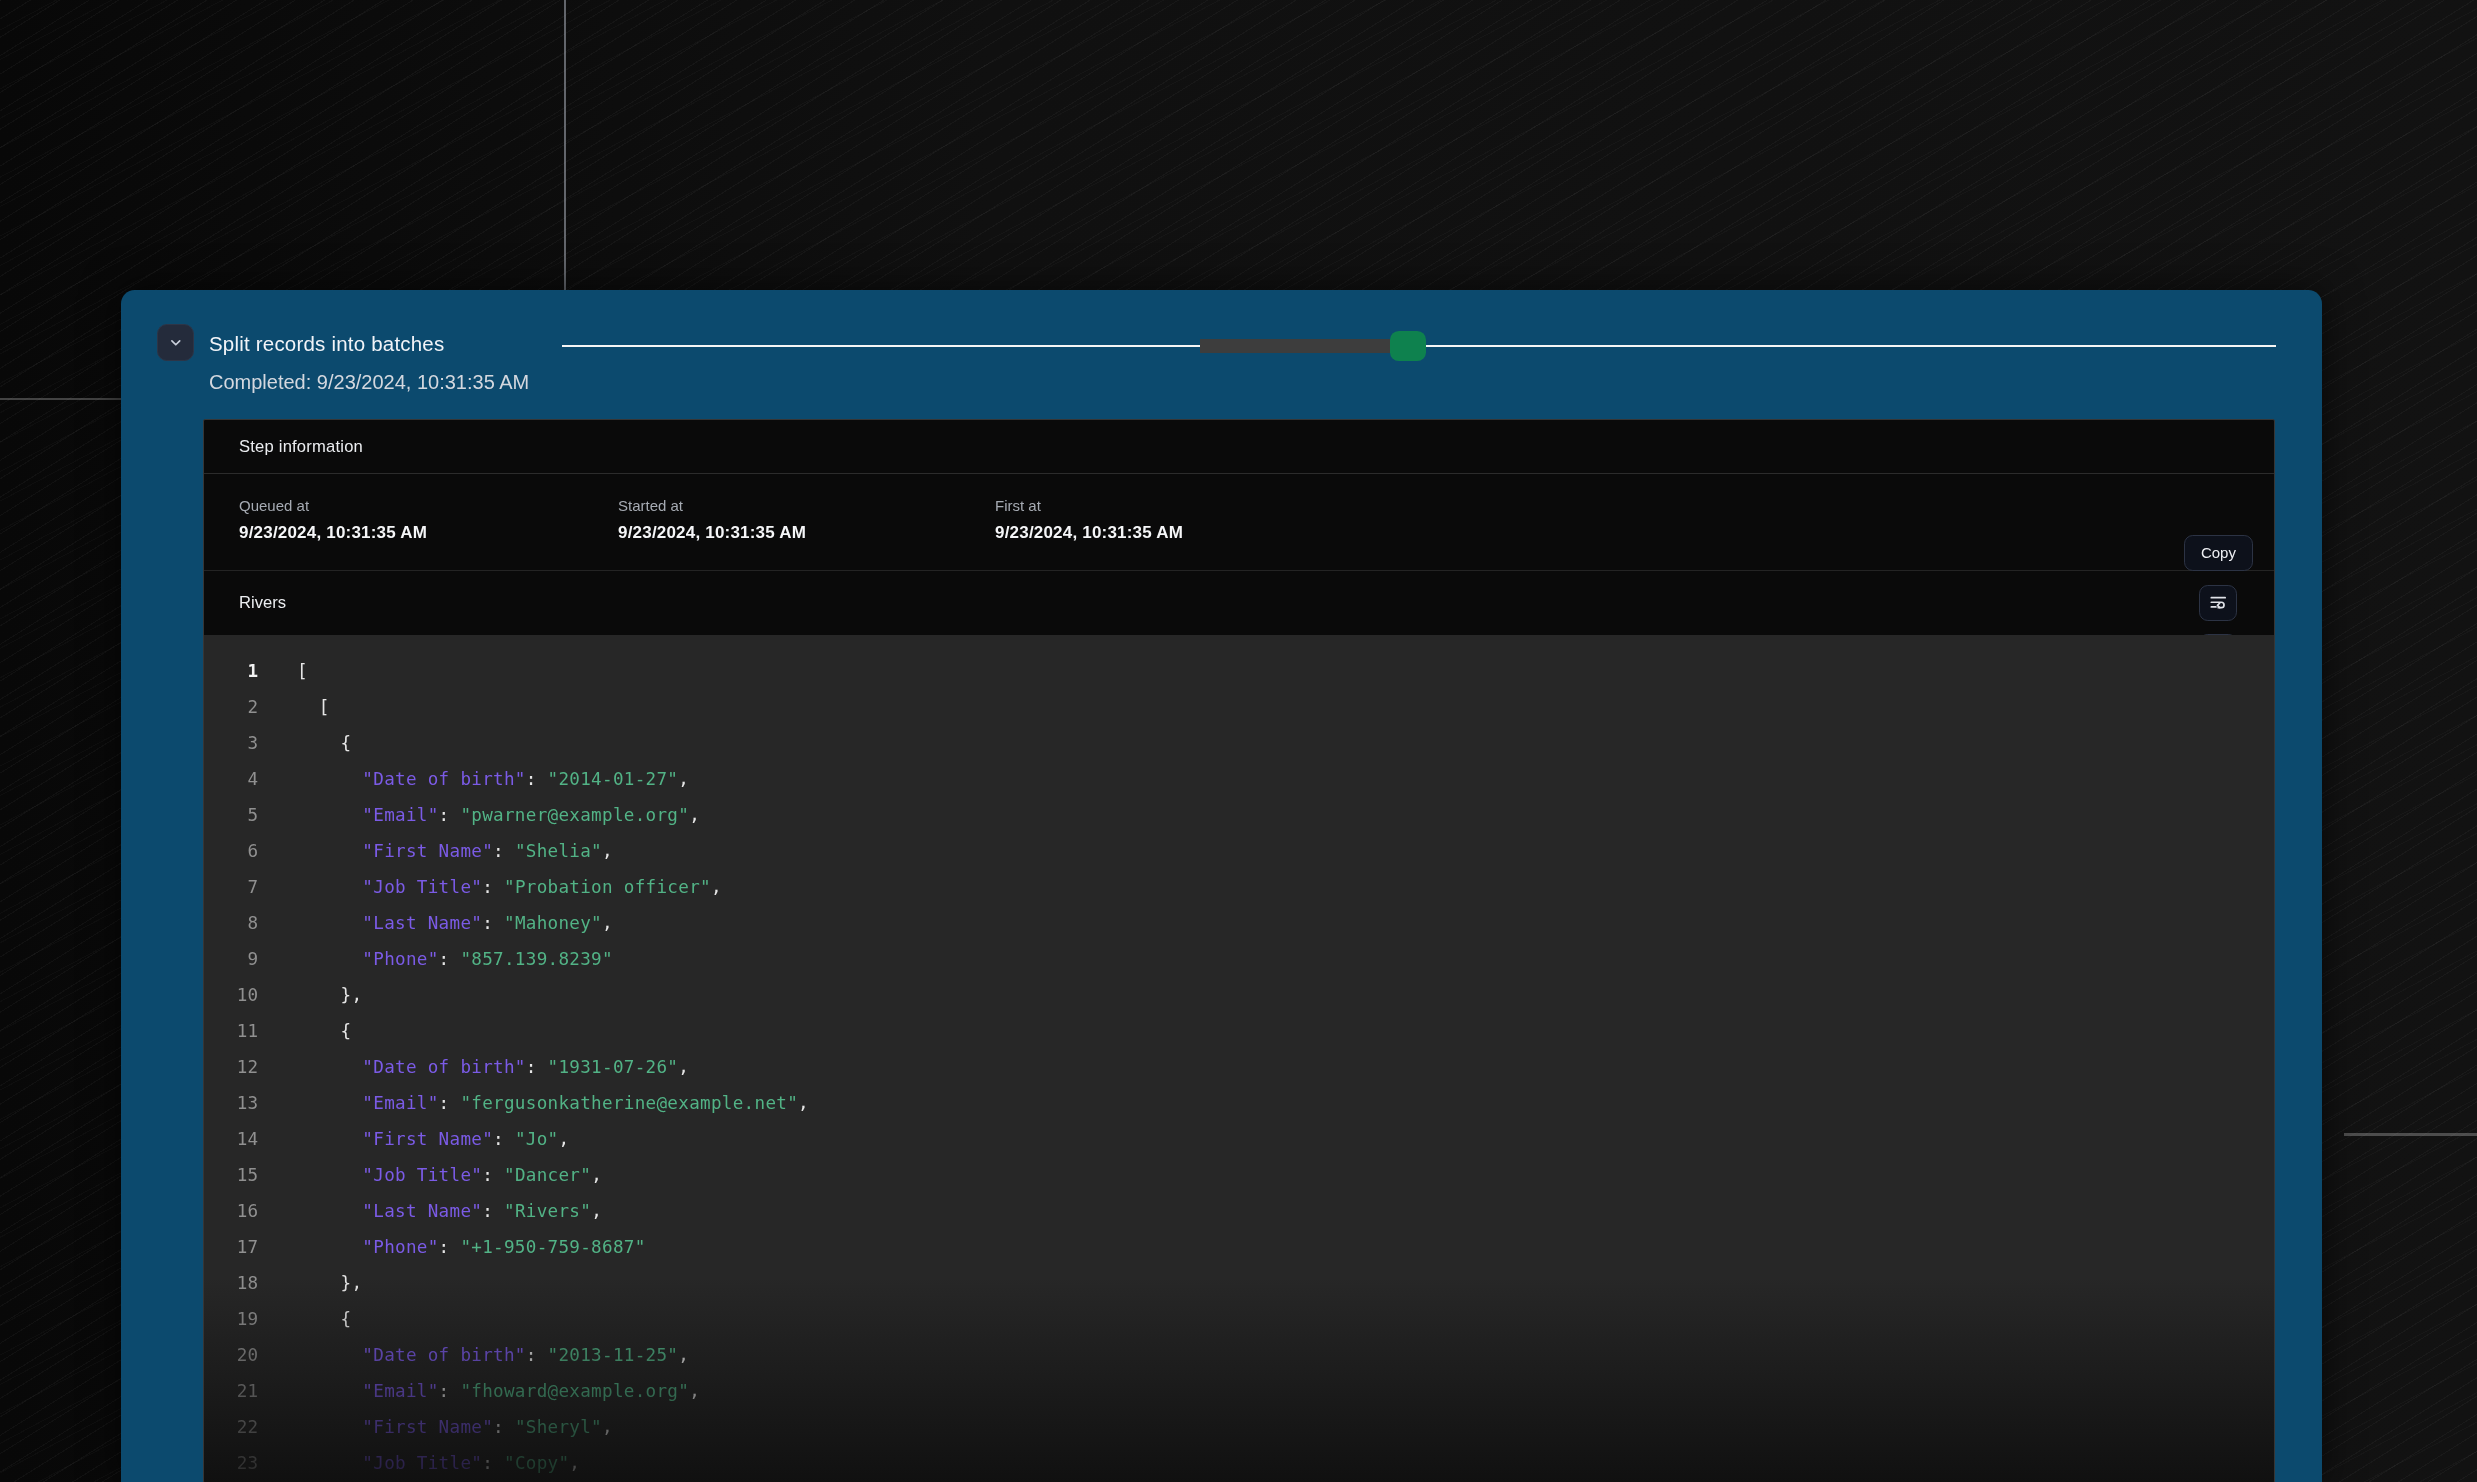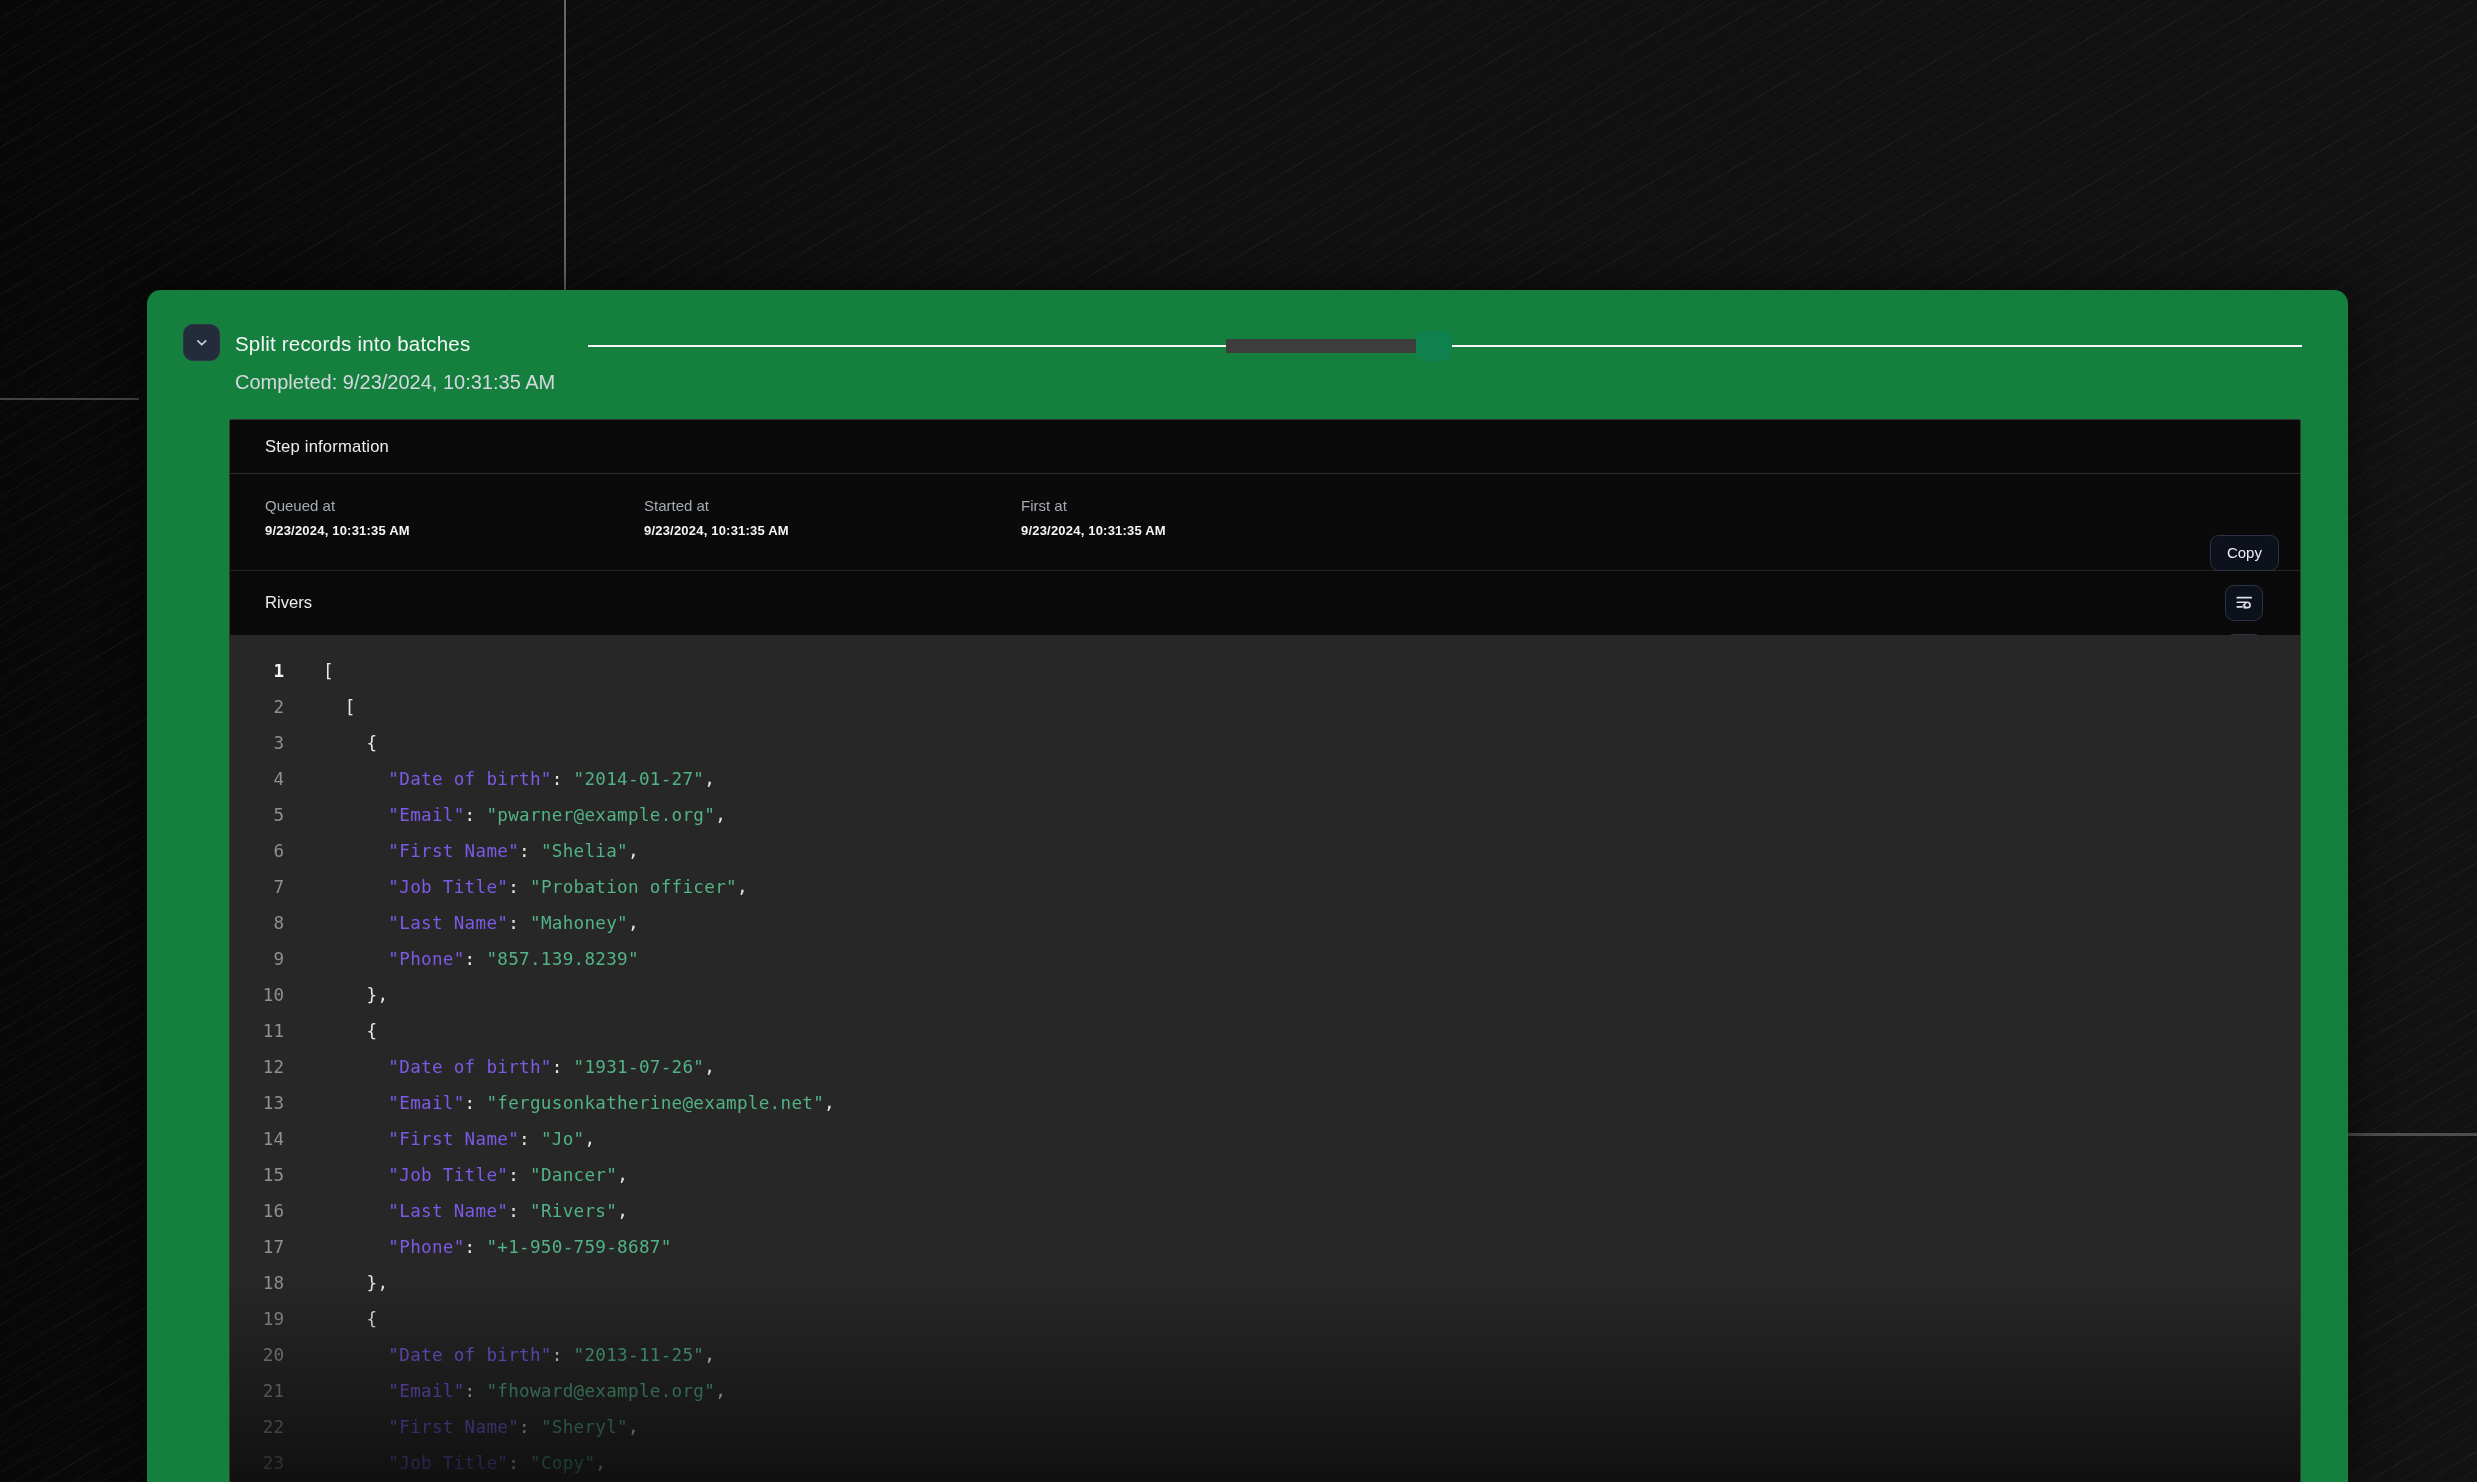--- a/index.html
+++ b/index.html
@@ -17,22 +17,22 @@
       repeating-linear-gradient(148deg, rgba(255,255,255,0.035) 0 1px, transparent 1px 15.6px),
       repeating-linear-gradient(152deg, rgba(255,255,255,0.025) 0 1px, transparent 1px 26px),
       linear-gradient(90deg,#080808 0%, #101010 40%, #121212 100%);
   }
   .deco-vline { position:absolute; left:564px; top:0; width:2px; height:290px; background:rgba(170,175,185,0.55); }
   .deco-hline-left { position:absolute; left:0; top:398px; width:139px; height:2px; background:rgba(140,140,140,0.45); }
   .deco-hline-right { position:absolute; left:2344px; top:1133px; width:134px; height:2.9px; background:rgba(150,150,150,0.45); }
 
   
   .panel {
-    position:absolute; left:147px; top:290px; width:2201px; height:1193px;
-    background:#15803d;
+    position:absolute; left:121px; top:290px; width:2201px; height:1193px;
+    background:#0c4a6e;
     border-radius:13.7px 13.7px 0 0;
     box-shadow:0 0 39px rgba(0,0,0,0.6);
   }
 
   
   .panel-header { position:absolute; left:0; top:0; width:100%; height:129px; }
   .collapse-btn {
     position:absolute; left:36px; top:34px; width:37px; height:37px;
     background:#242b3b; border:1px solid #2d3547; border-radius:9.8px;
     display:flex; align-items:center; justify-content:center; cursor:pointer;
@@ -55,21 +55,21 @@
   }
   .card-header { height:54px; border-bottom:1px solid #2c2c2c; display:flex; align-items:center; padding-left:35px; }
   .card-header-title { font-size:16.6px; color:#eceef1; letter-spacing:0.2px; }
 
   .meta-row {
     height:97px; border-bottom:1px solid #242424;
     display:grid; grid-template-columns:379px 377px 380px 380px 1fr;
     padding:23.4px 0 0 35px;
   }
   .meta-label { font-size:15px; color:#a6abb3; display:block; }
-  .meta-value { font-size:13px; font-weight:700; color:#f5f6f8; display:block; margin-top:8.8px; letter-spacing:0.2px; }
+  .meta-value { font-size:17px; font-weight:700; color:#f5f6f8; display:block; margin-top:8.8px; letter-spacing:0.2px; }
 
   .output-row { height:63px; display:flex; align-items:center; padding:0 21.5px 0 35px; }
   .output-title { font-size:16.6px; color:#eceef1; }
   .output-actions { margin-left:auto; display:flex; gap:13.7px; align-items:center;flex-direction:column; }
   .btn {
     height:36px; background:#0d111b; border:1px solid #2c3344; border-radius:8.8px;
     color:#eef0f4; font-size:15px; font-family:"Liberation Sans",sans-serif;
     display:flex; align-items:center; justify-content:center; cursor:pointer; padding:0 15.6px;
   }
   .icon-btn { width:38px; padding:0; }

